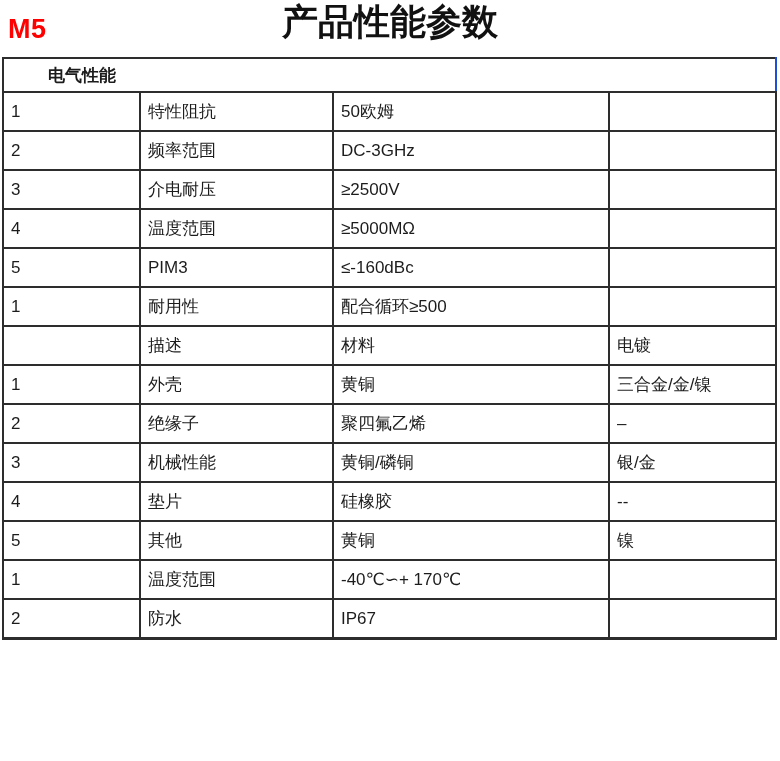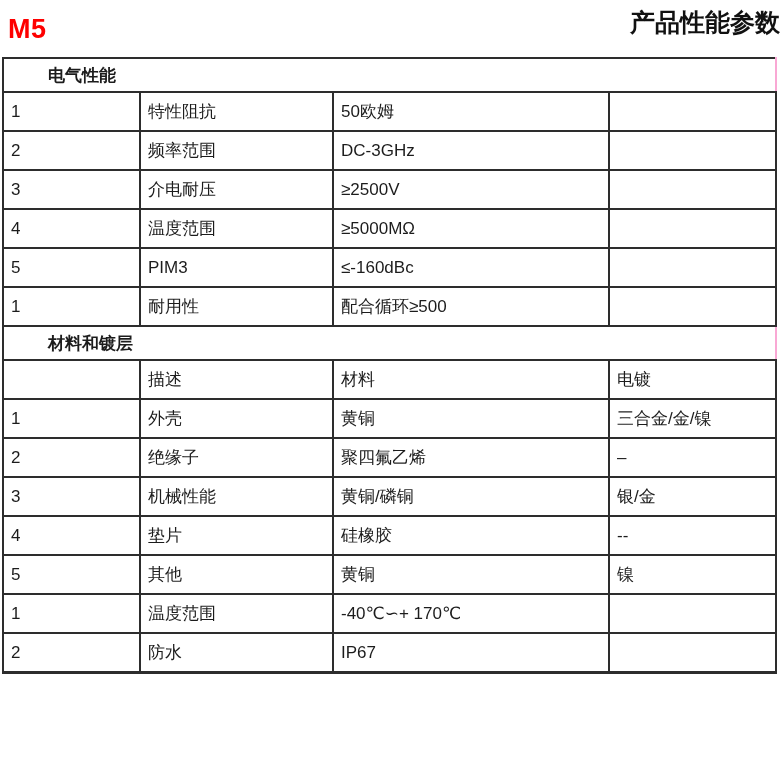--- a/index.html
+++ b/index.html
@@ -24,22 +24,22 @@
     font-size: 27px;
     font-weight: 700;
     color: #fe0000;
     letter-spacing: 0.5px;
   }
   .page-title {
     position: absolute;
     left: 0;
     top: 0;
     width: 100%;
-    text-align: right;
-    font-size: 25px;
+    text-align: center;
+    font-size: 36px;
     font-weight: 700;
     color: #111111;
     line-height: 44px;
   }
   table.spec-table {
     position: absolute;
     left: 2px;
     top: 57px;
     width: 773px;
     border-collapse: collapse;
@@ -55,21 +55,21 @@
     height: 37px;
     vertical-align: middle;
     white-space: nowrap;
     overflow: hidden;
   }
   table.spec-table tr.section-row td {
     height: 32px;
     font-size: 17px;
     font-weight: 600;
     border-left: 2px solid #2d2d2d;
-    border-right: 2px solid #f9a8d4;
+    border-right: 2px solid #1d4ed8;
     padding-left: 44px;
   }
 </style>
 </head>
 <body>
 
 <div class="page">
   <div class="model-label">M5</div>
   <div class="page-title">产品性能参数</div>
 
@@ -113,23 +113,20 @@
           <td>PIM3</td>
           <td>≤-160dBc</td>
           <td></td>
         </tr>
         <tr>
           <td>1</td>
           <td>耐用性</td>
           <td>配合循环≥500</td>
           <td></td>
         </tr>
-        <tr class="section-row">
-          <td colspan="4">材料和镀层</td>
-        </tr>
         <tr>
           <td></td>
           <td>描述</td>
           <td>材料</td>
           <td>电镀</td>
         </tr>
         <tr>
           <td>1</td>
           <td>外壳</td>
           <td>黄铜</td>

